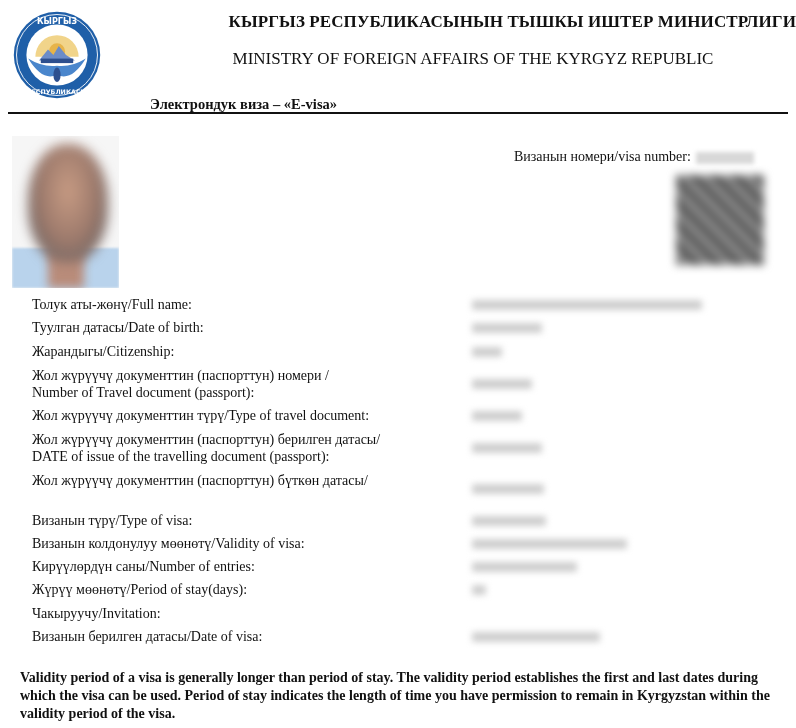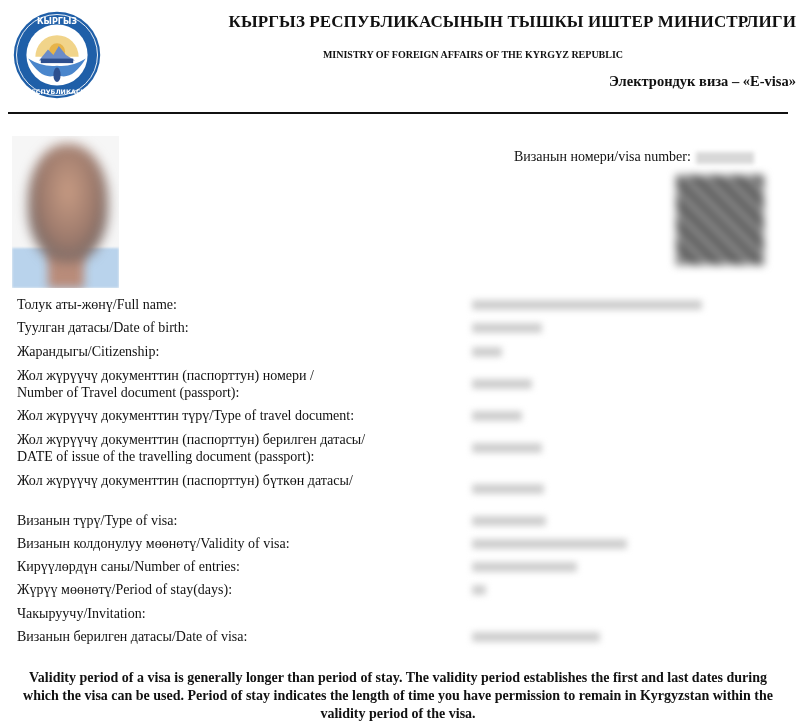--- a/index.html
+++ b/index.html
@@ -2,40 +2,40 @@
 <html><head>
   <meta charset="utf-8">
   <style>
     * { box-sizing: border-box; margin: 0; padding: 0; }
     html, body { width: 796px; height: 728px; background: #ffffff; overflow: hidden; }
     body { position: relative; font-family: "Liberation Serif", "DejaVu Serif", serif; color: #111; }
 
     .header { position: absolute; left: 0; top: 0; width: 643px; height: 116px; }
     .emblem { position: absolute; left: 12px; top: 10px; width: 90px; height: 90px; }
     .h-line1 { position: absolute; left: 150px; top: 12px; width: 646px; text-align: right; font-weight: bold; font-size: 17px; letter-spacing: 0.1px; }
-    .h-line2 { position: absolute; left: 150px; top: 49px; width: 646px; text-align: center; font-weight: bold; font-size: 10px; }
-    .h-line3 { position: absolute; left: 150px; top: 73px; width: 646px; text-align: right; font-weight: bold; font-size: 14.5px; }
+    .h-line2 { position: absolute; left: 150px; top: 49px; width: 646px; text-align: center; font-weight: normal; font-size: 17px; }
+    .h-line3 { position: absolute; left: 150px; top: 96px; width: 646px; text-align: left; font-weight: bold; font-size: 14.5px; }
     .rule { position: absolute; left: 8px; top: 112px; width: 780px; height: 2px; background: #111; }
 
     .photo { position: absolute; left: 12px; top: 136px; width: 107px; height: 152px; overflow: hidden; }
     .photo .bg { position: absolute; inset: 0; background: #f6f6f6; }
     .photo .shirt { position: absolute; left: 0; bottom: 0; width: 107px; height: 40px; background: #b9d3ec; filter: blur(1px); }
     .photo .head { position: absolute; left: 16px; top: 8px; width: 80px; height: 118px; border-radius: 48% 48% 45% 45%; background: radial-gradient(ellipse at 50% 40%, #c79b83 0%, #9d7a6c 50%, #6f6462 80%, rgba(255,255,255,0) 100%); filter: blur(6px); }
     .photo .neck { position: absolute; left: 36px; bottom: 0; width: 36px; height: 40px; background: #b98c7a; filter: blur(5px); }
 
     .visa-num { position: absolute; left: 514px; top: 149px; font-size: 14px; white-space: nowrap; }
     .visa-num .redact { display: inline-block; width: 58px; height: 12px; background: #d8d8d8; filter: blur(2px); vertical-align: middle; margin-left: 2px; }
     .qr { position: absolute; left: 676px; top: 175px; width: 88px; height: 90px; background: repeating-linear-gradient(45deg, #666 0 6px, #999 6px 11px, #555 11px 15px); filter: blur(4px); }
 
     .fields { position: absolute; left: 17px; top: 296px; width: 770px; }
     .row { position: absolute; left: 0; width: 770px; }
-    .label { position: absolute; left: 0; top: 0; font-size: 14px; line-height: 17px; white-space: nowrap; }
+    .label { position: absolute; left: 15px; top: 0; font-size: 14px; line-height: 17px; white-space: nowrap; }
     .value { position: absolute; left: 0; height: 10px; background: #cfcfcf; filter: blur(3px); border-radius: 2px; }
 
-    .notice { position: absolute; left: 20px; top: 669px; width: 756px; text-align: center; font-weight: bold; font-size: 14px; line-height: 18px; }
+    .notice { position: absolute; left: 20px; top: 669px; width: 756px; text-align: left; font-weight: bold; font-size: 14px; line-height: 18px; }
   </style>
 </head>
 <body>
 
 <div class="header">
   <svg class="emblem" viewBox="0 0 100 100">
     <circle cx="50" cy="50" r="48" fill="#1f5fa8"></circle>
     <circle cx="50" cy="50" r="45" fill="none" stroke="#ffffff" stroke-width="1"></circle>
     <circle cx="50" cy="50" r="34" fill="#ffffff"></circle>
     <path d="M26 52 A24 24 0 0 1 74 52 Z" fill="#f1d48a"></path>

